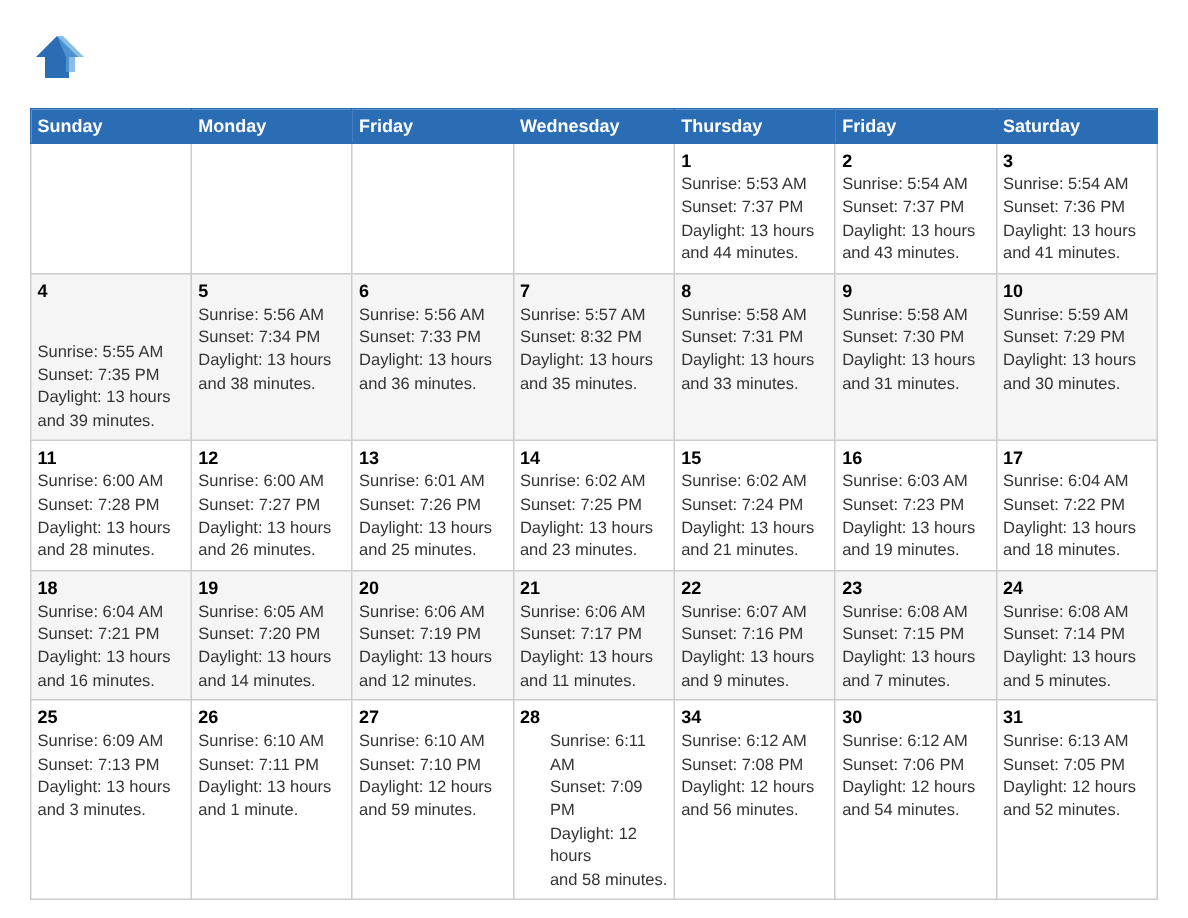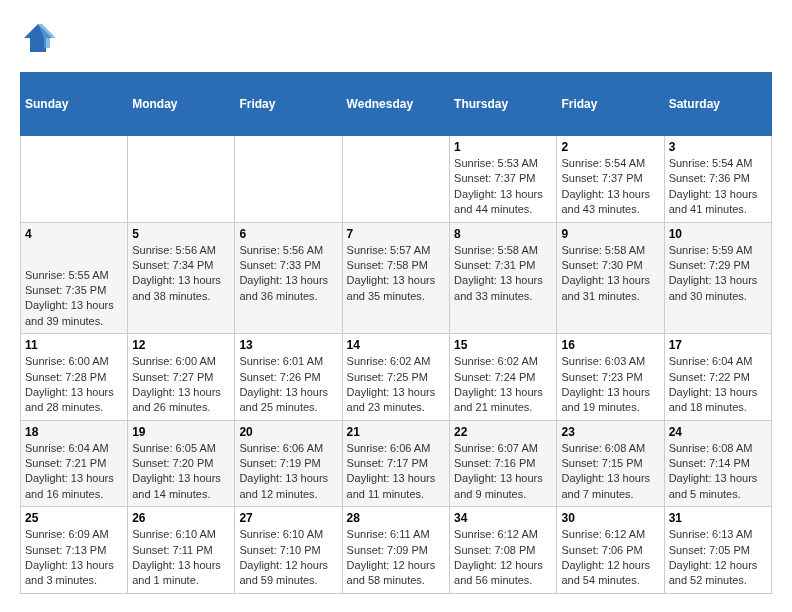--- a/index.html
+++ b/index.html
@@ -45,21 +45,21 @@
       color: #555;
     }
     .calendar {
       width: 100%;
       border-collapse: collapse;
       font-size: 11px;
     }
     .calendar th {
       background: #2a6db5;
       color: #fff;
-      padding: 24px 4px;
+      padding: 4px 4px;
       text-align: left;
       font-size: 12px;
       font-weight: bold;
       border: 1px solid #2a6db5;
     }
     .calendar td {
       border: 1px solid #ccc;
       vertical-align: top;
       padding: 4px;
       width: 108px;
@@ -161,21 +161,21 @@
         <td>
           <span class="day-num">6</span>
           <div class="day-info" style="white-space: pre-line;">Sunrise: 5:56 AM
 Sunset: 7:33 PM
 Daylight: 13 hours
 and 36 minutes.</div>
         </td>
         <td>
           <span class="day-num">7</span>
           <div class="day-info" style="white-space: pre-line;">Sunrise: 5:57 AM
-Sunset: 7:58 PM
+Sunset: 8:32 PM
 Daylight: 13 hours
 and 35 minutes.</div>
         </td>
         <td>
           <span class="day-num">8</span>
           <div class="day-info" style="white-space: pre-line;">Sunrise: 5:58 AM
 Sunset: 7:31 PM
 Daylight: 13 hours
 and 33 minutes.</div>
         </td>
@@ -313,21 +313,21 @@
         </td>
         <td>
           <span class="day-num">27</span>
           <div class="day-info" style="white-space: pre-line;">Sunrise: 6:10 AM
 Sunset: 7:10 PM
 Daylight: 12 hours
 and 59 minutes.</div>
         </td>
         <td>
           <span class="day-num">28</span>
-          <div class="day-info" style="white-space: pre-line;">Sunrise: 6:11 AM
+          <div class="day-info" style="white-space: pre-line; margin-left: 20px;">Sunrise: 6:11 AM
 Sunset: 7:09 PM
 Daylight: 12 hours
 and 58 minutes.</div>
         </td>
         <td>
           <span class="day-num">34</span>
           <div class="day-info" style="white-space: pre-line;">Sunrise: 6:12 AM
 Sunset: 7:08 PM
 Daylight: 12 hours
 and 56 minutes.</div>

